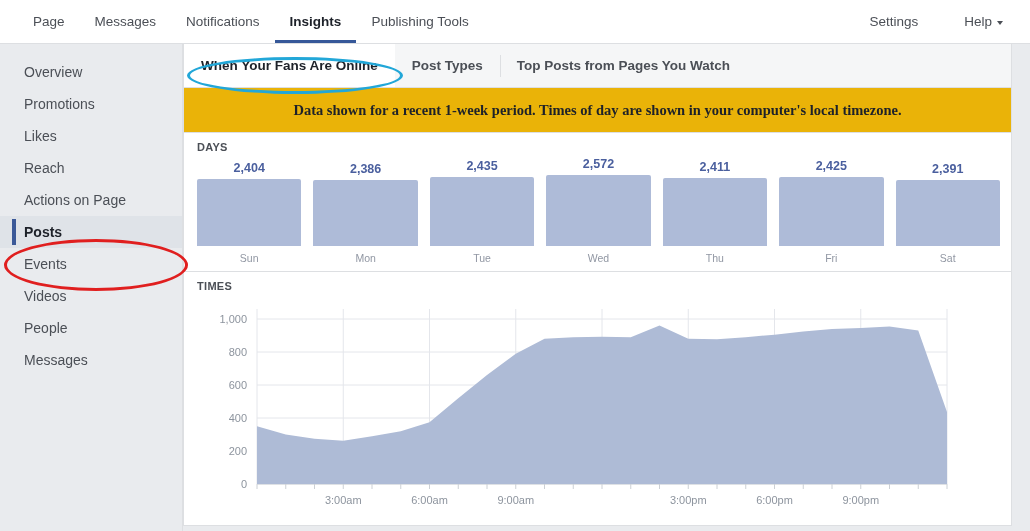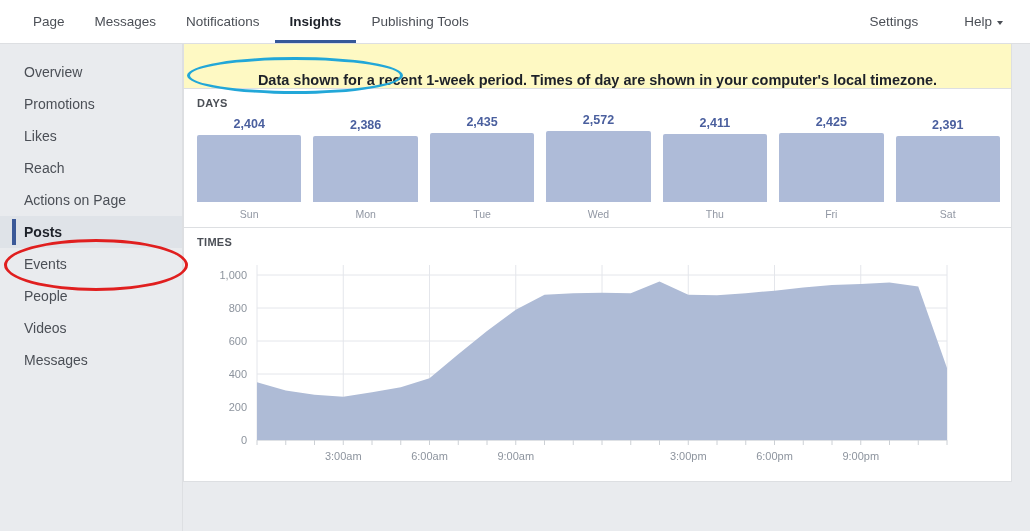--- a/index.html
+++ b/index.html
@@ -103,25 +103,25 @@
   .tab.active { background: #ffffff; color: #1d2129; }
   .tab + .tab::before {
     content: "";
     position: absolute; left: 0; top: 11px;
     width: 1px; height: 22px; background: #dddfe2;
   }
   .tab.active + .tab::before { background: transparent; }
 
   .subtitle-bar {
     height: 45px;
-    background: #fef9c3;
+    background: #eab308;
     border-left: 1px solid #dddfe2;
     border-right: 1px solid #dddfe2;
     border-bottom: 1px solid #dddfe2;
-    display: flex; align-items: flex-end; justify-content: center;
+    display: flex; align-items: center; justify-content: center; font-family: Liberation Serif, serif;
   }
   .subtitle-bar span {
     font-size: 14.5px; font-weight: bold; color: #1d2129;
   }
 
   .panel {
     background: #ffffff;
     border-left: 1px solid #dddfe2;
     border-right: 1px solid #dddfe2;
     border-bottom: 1px solid #dddfe2;
@@ -226,32 +226,43 @@
   <div class="side-item">
       <span>Actions on Page</span>
     </div>
   <div class="side-item active">
       <span>Posts</span>
     </div>
   <div class="side-item">
       <span>Events</span>
     </div>
   <div class="side-item">
+      <span>Videos</span>
+    </div>
+  <div class="side-item">
       <span>People</span>
     </div>
   <div class="side-item">
-      <span>Videos</span>
-    </div>
-  <div class="side-item">
       <span>Messages</span>
     </div>
 </div>
 
 <div class="content">
 
+  <div class="tabbar">
+    <div class="tab active">
+        <span>When Your Fans Are Online</span>
+      </div>
+    <div class="tab">
+        <span>Post Types</span>
+      </div>
+    <div class="tab">
+        <span>Top Posts from Pages You Watch</span>
+      </div>
+  </div>
 
   <div class="subtitle-bar">
     <span>Data shown for a recent 1-week period. Times of day are shown in your computer's local timezone.</span>
   </div>
 
   <div class="panel days-panel">
     <div class="section-label">DAYS</div>
     <div class="bars" id="days-bars">
         <div class="bar-col">
           <div class="bar-val">2,404</div>

